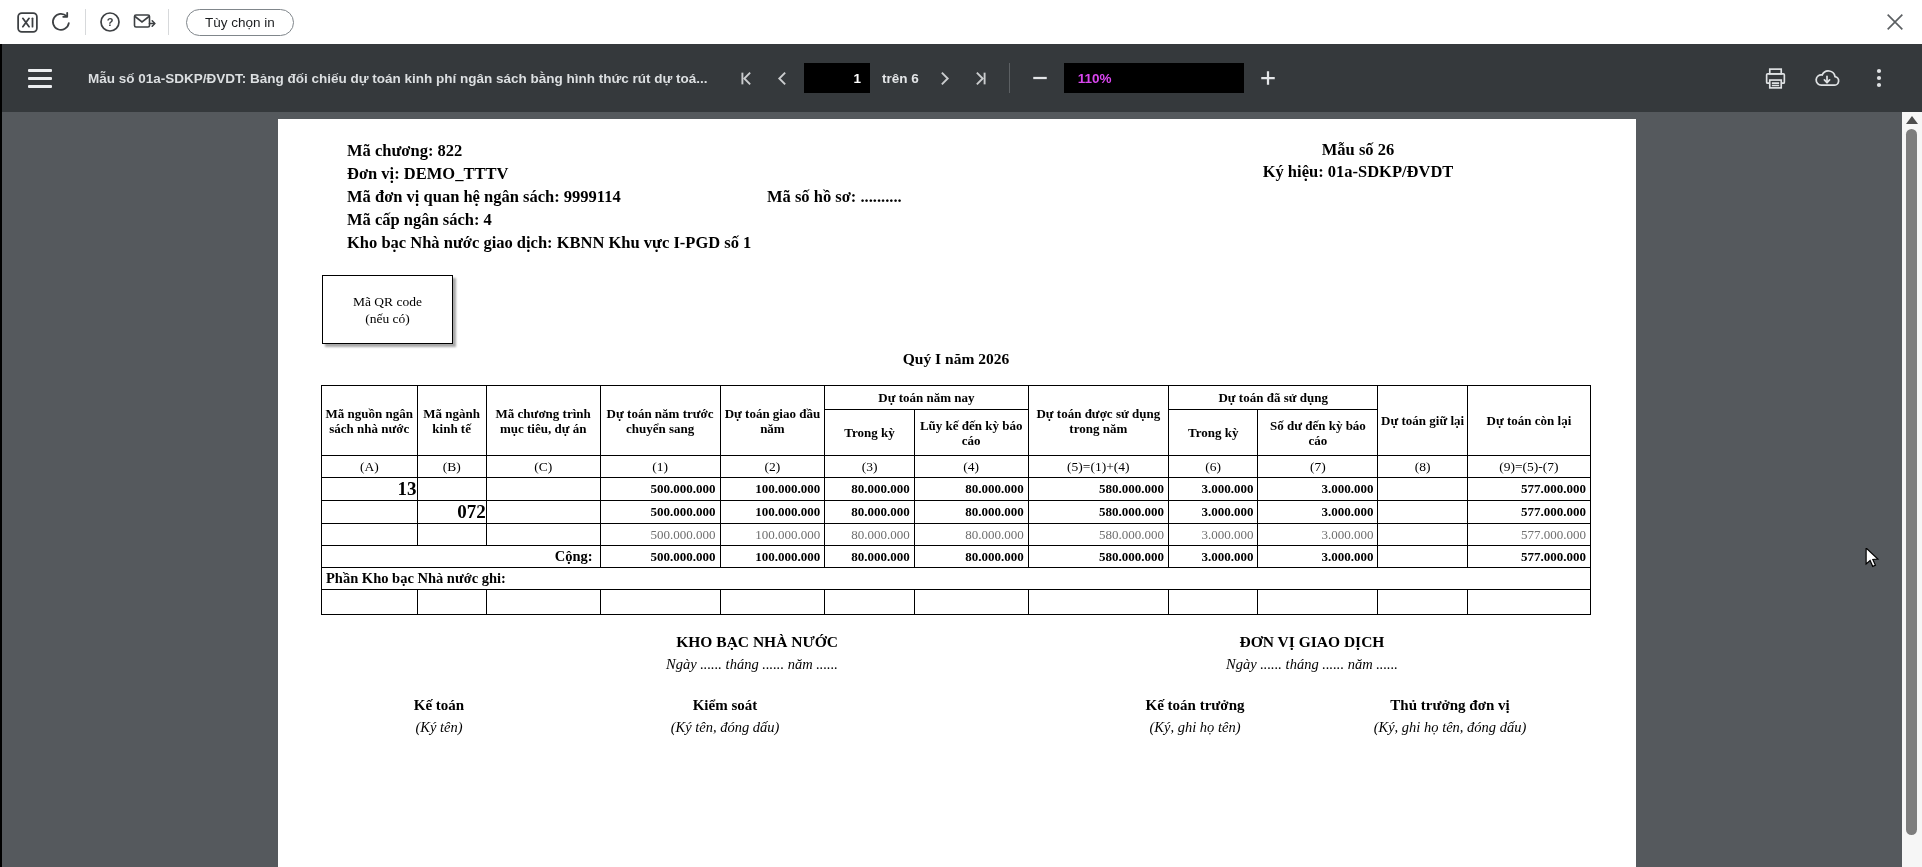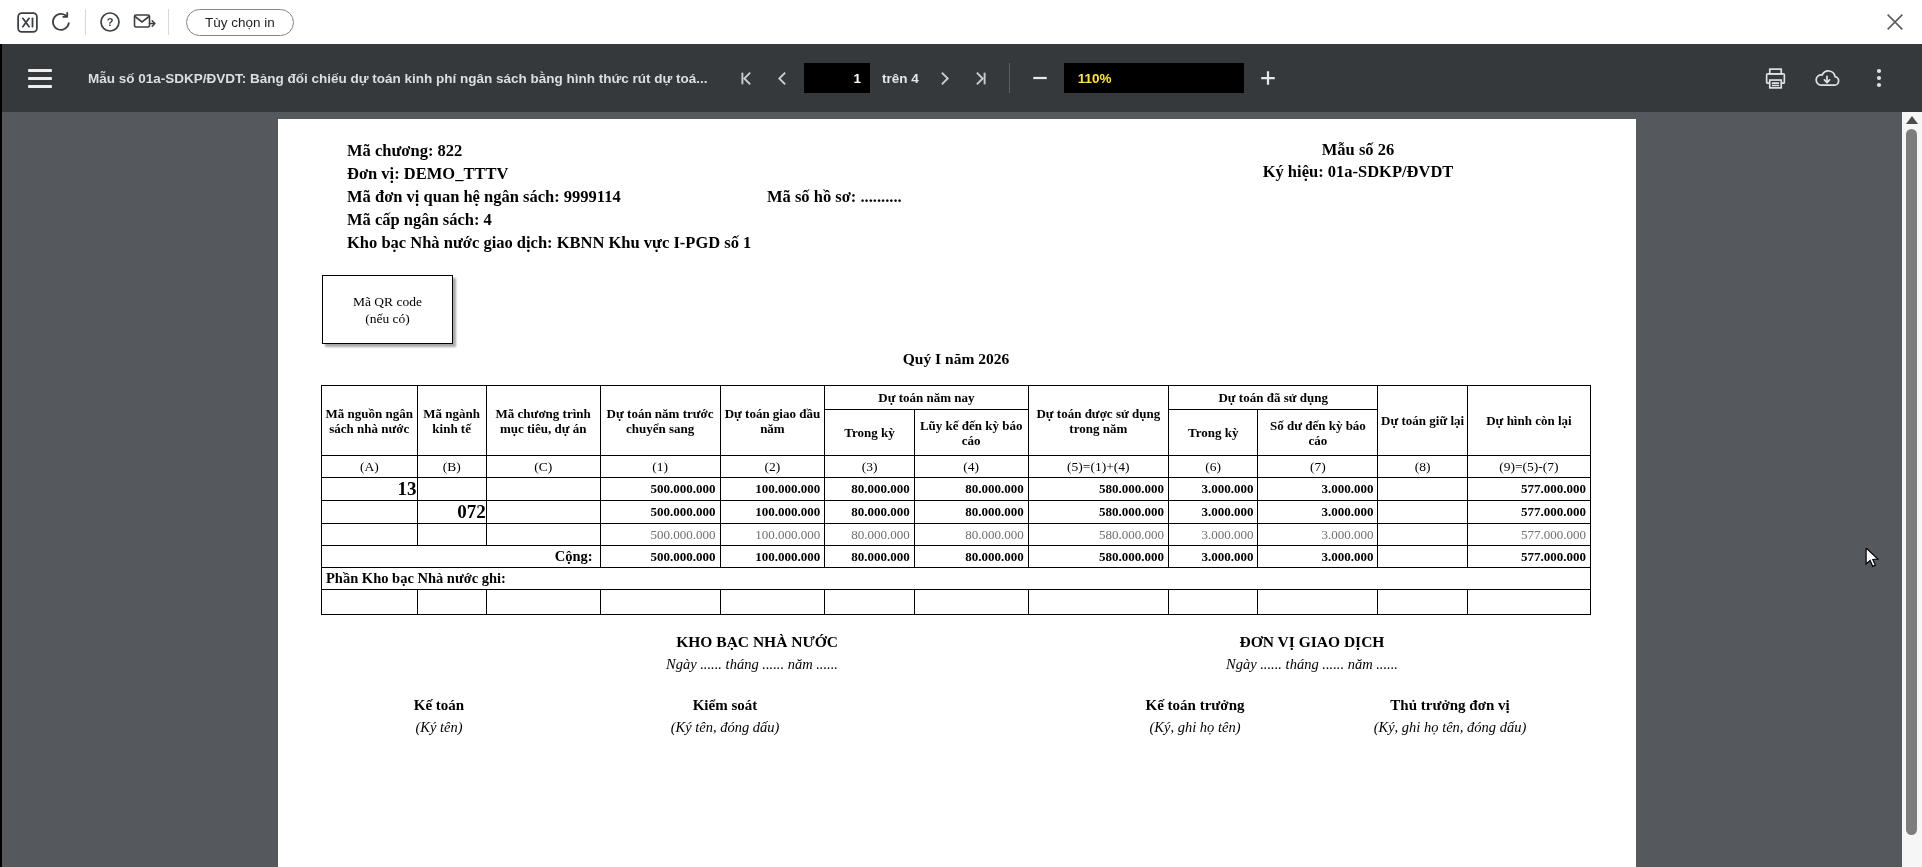--- a/index.html
+++ b/index.html
@@ -24,21 +24,21 @@
   .hamburger { margin-left:20px; width:36px; height:36px; display:flex; flex-direction:column;
                justify-content:center; gap:5px; background:transparent; border:none; cursor:pointer; }
   .hamburger span { display:block; width:24px; height:3px; background:#eceef0; border-radius:1px; margin-left:6px; }
   .doc-title { margin-left:14px; font-size:13.5px; font-weight:bold; color:#dcdfe1; white-space:nowrap;padding-left:16px; }
   .nav { position:absolute; left:728px; display:flex; align-items:center; }
   .nav-btn { background:transparent; border:none; cursor:pointer; padding:0 9px; display:flex; align-items:center; }
   .page-box { width:66px; height:30px; background:#000; color:#fff; font-size:13.5px; font-weight:bold;
               display:flex; align-items:center; justify-content:flex-end; padding-right:9px; margin:0 4px; }
   .page-of { font-size:13.5px; font-weight:bold; margin:0 8px; color:#e4e6e8; }
   .tb-vsep { width:1px; height:30px; background:#5c6063; margin:0 12px; }
-  .zoom-box { width:180px; height:30px; background:#000; color:#fde047; font-size:13.5px; font-weight:bold;
+  .zoom-box { width:180px; height:30px; background:#000; color:#d946ef; font-size:13.5px; font-weight:bold;
               display:flex; align-items:center; padding-left:14px; margin:0 6px; }
   .tb-right { position:absolute; right:28px; display:flex; align-items:center; gap:22px; }
   .tb-right .tb-btn { width:30px; }
 
   
   .canvas { position:absolute; top:112px; left:0; width:1922px; height:755px; background:#55595d;
             border-left:2px solid #000; }
   .page { position:absolute; left:276px; top:7px; width:1358px; height:760px; background:#ffffff;
           font-family:"Liberation Serif", serif; color:#000; }
 
@@ -163,21 +163,21 @@
       </span>
     </button>
     <button class="nav-btn">
       <span>
         <svg width="17" height="17" viewBox="0 0 16 16" fill="none" stroke="#caccce" stroke-width="1.8">
           <path d="M10.5 2.5 5 8l5.5 5.5"></path>
         </svg>
       </span>
     </button>
     <div class="page-box">1</div>
-    <div class="page-of">trên 4</div>
+    <div class="page-of">trên 6</div>
     <button class="nav-btn">
       <span>
         <svg width="17" height="17" viewBox="0 0 16 16" fill="none" stroke="#caccce" stroke-width="1.8">
           <path d="M5.5 2.5 11 8l-5.5 5.5"></path>
         </svg>
       </span>
     </button>
     <button class="nav-btn">
       <span>
         <svg width="17" height="17" viewBox="0 0 16 16" fill="none" stroke="#caccce" stroke-width="1.8">
@@ -282,21 +282,21 @@
         <tr class="h1">
           <th rowspan="2">Mã nguồn ngân sách nhà nước</th>
           <th rowspan="2">Mã ngành kinh tế</th>
           <th rowspan="2">Mã chương trình mục tiêu, dự án</th>
           <th rowspan="2">Dự toán năm trước chuyển sang</th>
           <th rowspan="2">Dự toán giao đầu năm</th>
           <th colspan="2">Dự toán năm nay</th>
           <th rowspan="2">Dự toán được sử dụng trong năm</th>
           <th colspan="2">Dự toán đã sử dụng</th>
           <th rowspan="2">Dự toán giữ lại</th>
-          <th rowspan="2">Dự hình còn lại</th>
+          <th rowspan="2">Dự toán còn lại</th>
         </tr>
         <tr class="h2">
           <th>Trong kỳ</th>
           <th>Lũy kế đến kỳ báo cáo</th>
           <th>Trong kỳ</th>
           <th>Số dư đến kỳ báo cáo</th>
         </tr>
         <tr class="idx">
           <td>(A)</td>
           <td>(B)</td>

